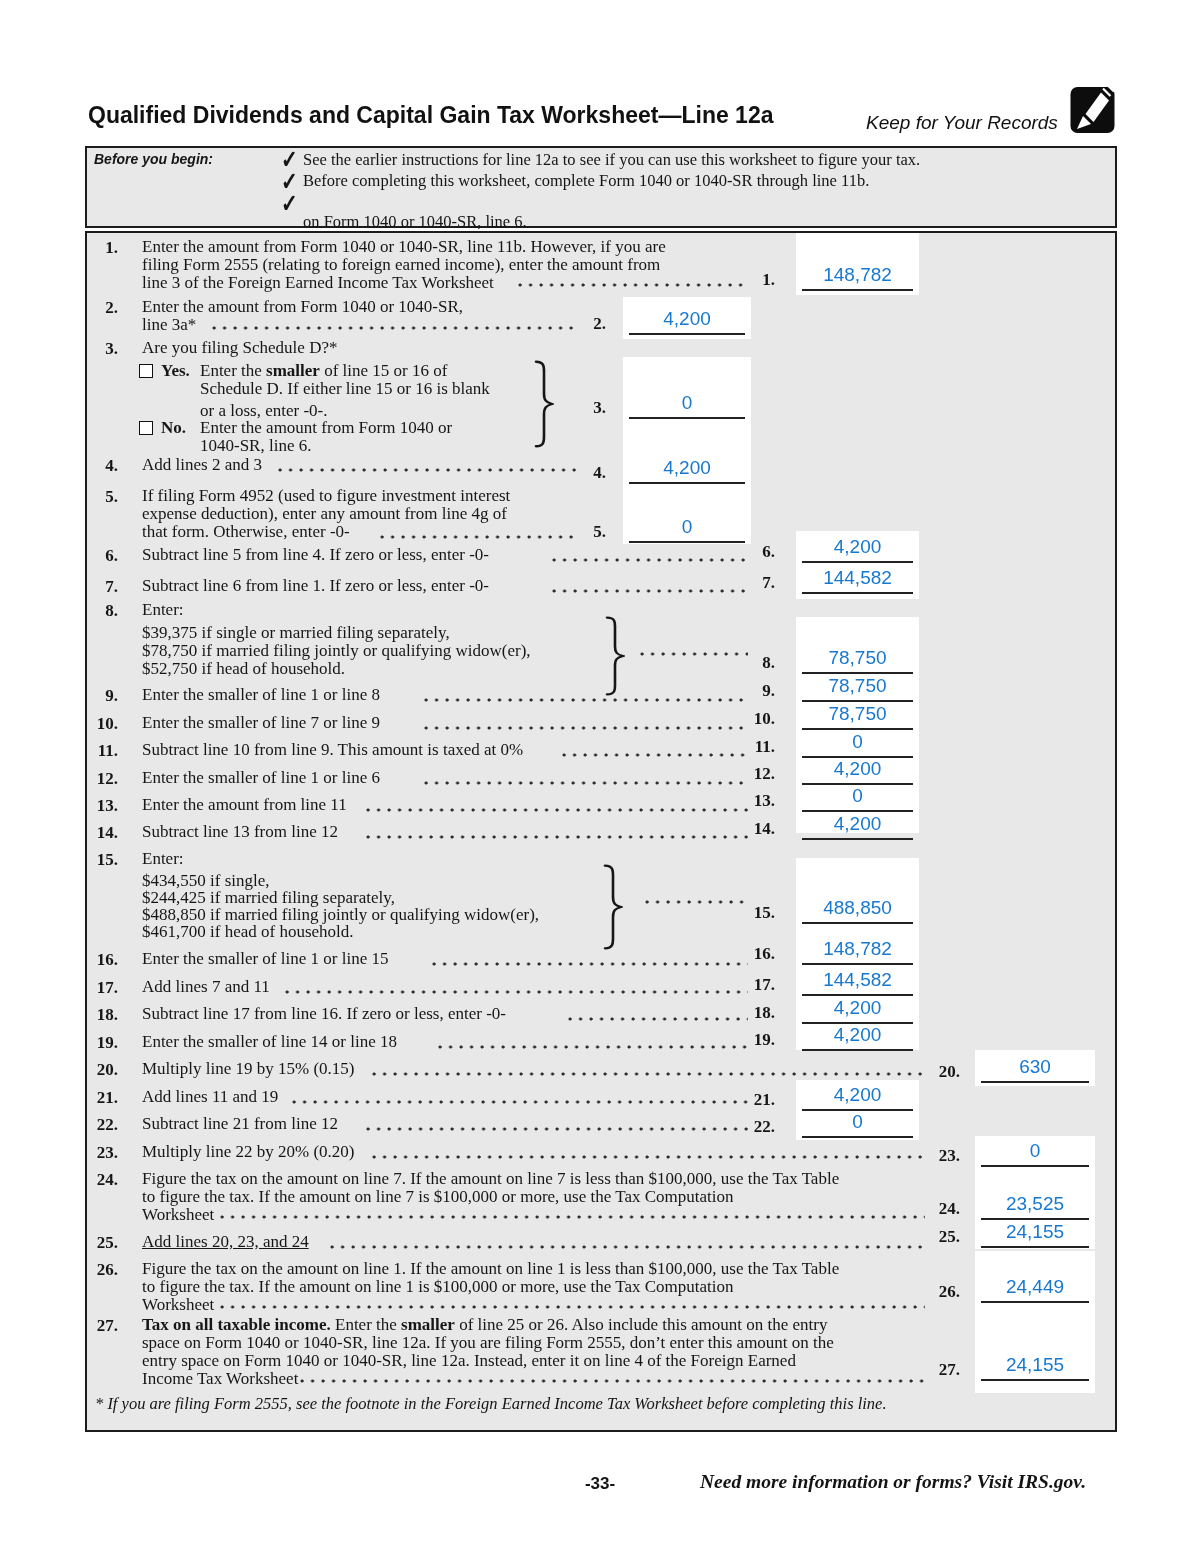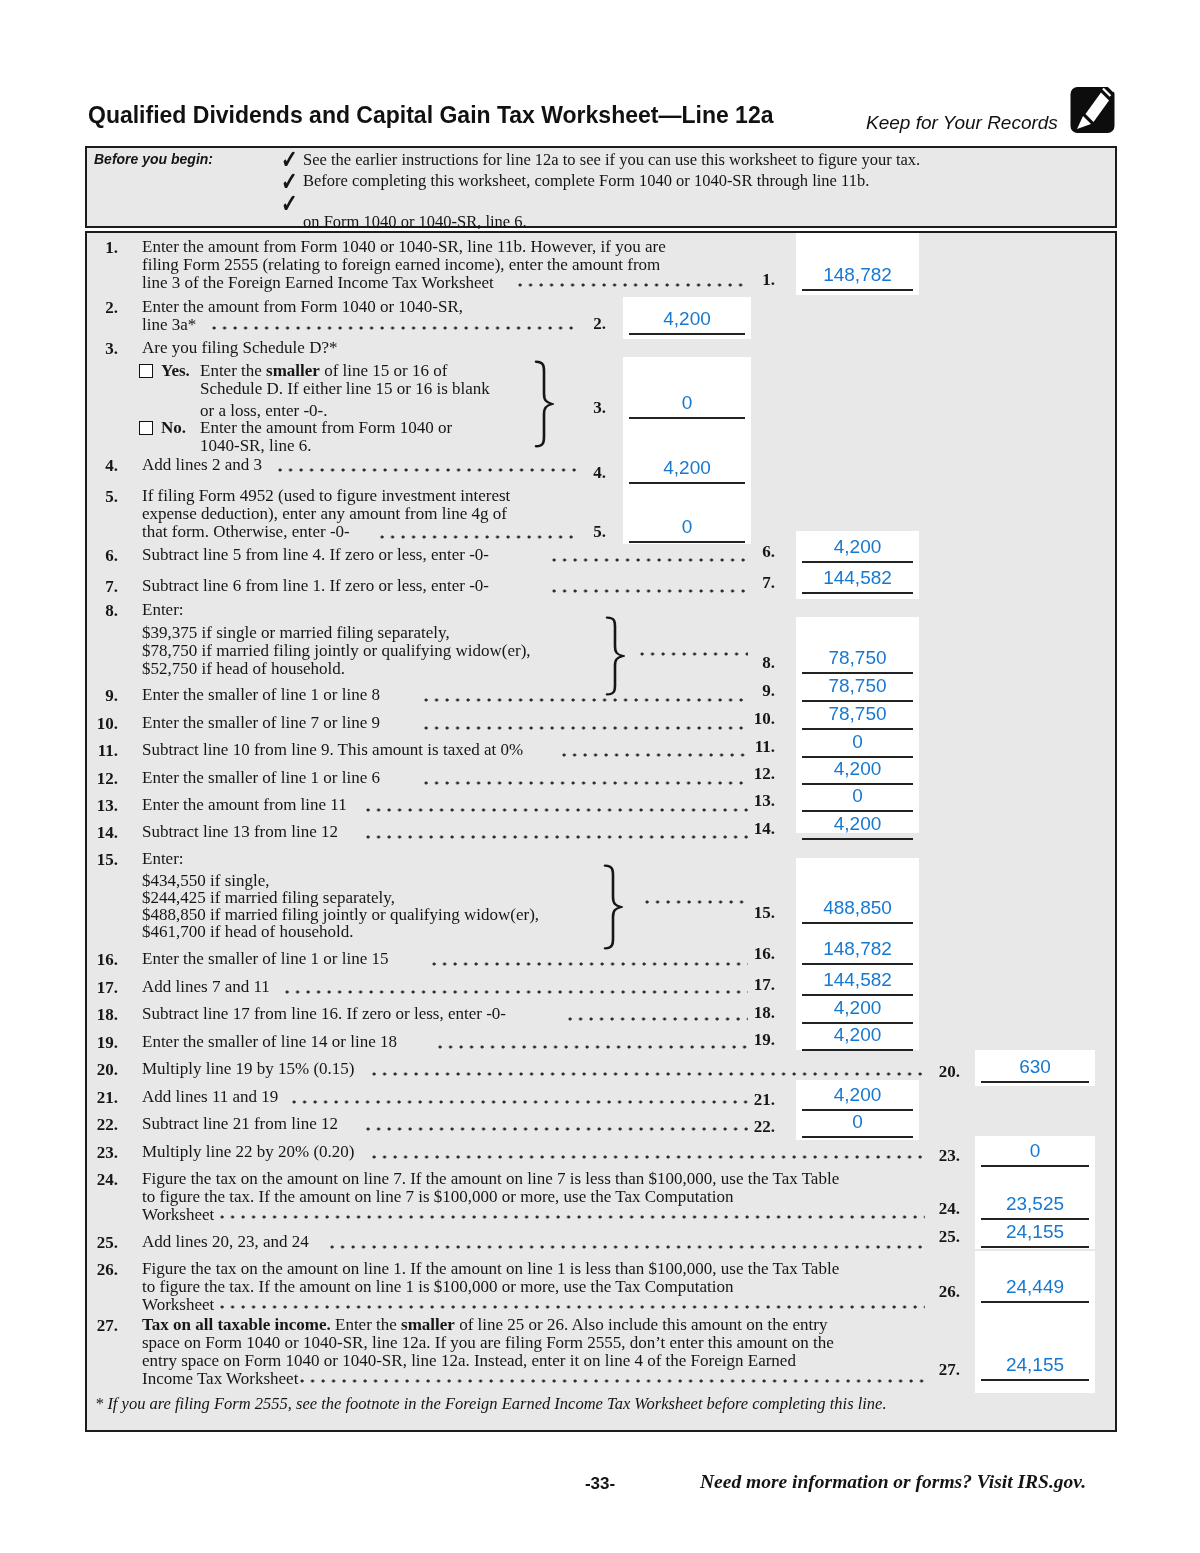--- a/index.html
+++ b/index.html
@@ -247,21 +247,21 @@
 
 <div class="n" style="left:88px;top:1170px;">24.</div>
 <div class="t" style="left:142px;top:1170px;">Figure the tax on the amount on line 7. If the amount on line 7 is less than $100,000, use the Tax Table</div>
 <div class="t" style="left:142px;top:1188px;">to figure the tax. If the amount on line 7 is $100,000 or more, use the Tax Computation</div>
 <div class="t" style="left:142px;top:1206px;">Worksheet</div>
 <div class="dots" style="left:220px;top:1214px;width:705px;"></div>
 <div class="r" style="left:926px;top:1199px;">24.</div>
 <div class="val" style="left:981px;top:1190px;width:108px;">23,525</div>
 
 <div class="n" style="left:88px;top:1233px;">25.</div>
-<div class="t" style="left:142px;top:1233px;">Add lines 20, 23, and 24</div>
+<div class="t" style="left:142px;top:1233px;text-decoration:underline;">Add lines 20, 23, and 24</div>
 <div class="dots" style="left:330px;top:1244px;width:595px;"></div>
 <div class="r" style="left:926px;top:1227px;">25.</div>
 <div class="val" style="left:981px;top:1218px;width:108px;">24,155</div>
 
 <div class="n" style="left:88px;top:1260px;">26.</div>
 <div class="t" style="left:142px;top:1260px;">Figure the tax on the amount on line 1. If the amount on line 1 is less than $100,000, use the Tax Table</div>
 <div class="t" style="left:142px;top:1278px;">to figure the tax. If the amount on line 1 is $100,000 or more, use the Tax Computation</div>
 <div class="t" style="left:142px;top:1296px;">Worksheet</div>
 <div class="dots" style="left:220px;top:1304px;width:705px;"></div>
 <div class="r" style="left:926px;top:1282px;">26.</div>

